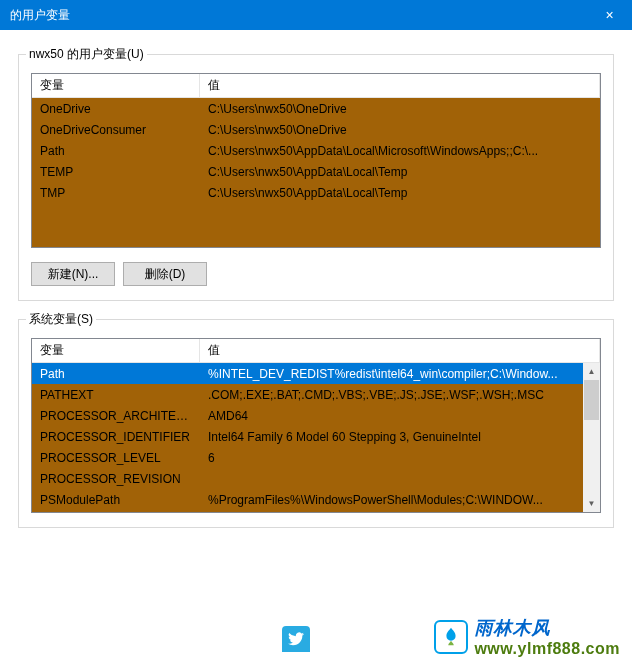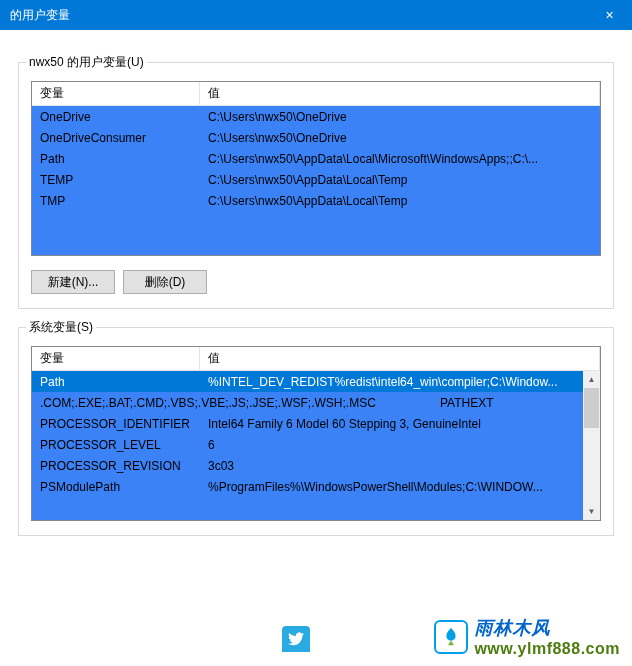--- a/index.html
+++ b/index.html
@@ -1,23 +1,23 @@
 <!DOCTYPE html>
 <html><head>
 <meta charset="utf-8">
 <style>
 * { box-sizing: border-box; margin: 0; padding: 0; }
 body { font-family: "Microsoft YaHei", "Segoe UI", sans-serif; font-size: 12px; background: #fff; width: 632px; height: 666px; position: relative; overflow: hidden; }
 .titlebar { background: #0078d7; color: #fff; height: 30px; display: flex; align-items: center; justify-content: space-between; padding: 0 0 0 10px; }
 .titlebar .title { font-size: 12px; }
 .titlebar .close { width: 45px; height: 30px; display: flex; align-items: center; justify-content: center; font-size: 14px; }
-.content { padding: 14px 18px; }
+.content { padding: 6px 18px; }
 .groupbox { border: 1px solid #d9d9d9; position: relative; margin-top: 18px; padding: 18px 12px 14px 12px; }
 .groupbox-label { position: absolute; top: -9px; left: 7px; background: #fff; padding: 0 3px; font-size: 12px; }
-.table-container { border: 1px solid #828790; height: 175px; overflow: hidden; position: relative; background: #3b82f6; }
+.table-container { border: 1px solid #828790; height: 175px; overflow: hidden; position: relative; background: #a16207; }
 .table-container.tall { height: 175px; }
 .table-header { display: flex; background: #fff; border-bottom: 1px solid #e5e5e5; height: 24px; }
 .table-header .th { padding: 3px 8px; font-size: 12px; border-right: 1px solid #e5e5e5; display: flex; align-items: center; }
 .col-var { width: 168px; flex-shrink: 0; }
 .col-val { flex: 1; }
 .table-body { overflow: hidden; }
 .table-row { display: flex; height: 21px; align-items: center; }
 .table-row.selected { background: #0078d7; color: #fff; }
 .table-row .td { padding: 2px 8px; font-size: 12px; white-space: nowrap; overflow: hidden; text-overflow: ellipsis; }
 .scrollbar-v { position: absolute; right: 0; top: 24px; bottom: 0; width: 17px; background: #f0f0f0; }
@@ -92,34 +92,37 @@
       <div class="table-header">
         <div class="th col-var">变量</div>
         <div class="th col-val">值</div>
       </div>
       <div class="table-body">
         <div class="table-row selected">
             <div class="td col-var">Path</div>
             <div class="td col-val">%INTEL_DEV_REDIST%redist\intel64_win\compiler;C:\Window...</div>
           </div>
         <div class="table-row">
+            <div class="td col-var">PATHEXT</div>
             <div class="td col-val">.COM;.EXE;.BAT;.CMD;.VBS;.VBE;.JS;.JSE;.WSF;.WSH;.MSC</div>
-            <div class="td col-var">PATHEXT</div>
+          </div>
+        <div class="table-row">
+            <div class="td col-var">PROCESSOR_ARCHITECT...</div>
+            <div class="td col-val">AMD64</div>
           </div>
         <div class="table-row">
             <div class="td col-var">PROCESSOR_IDENTIFIER</div>
             <div class="td col-val">Intel64 Family 6 Model 60 Stepping 3, GenuineIntel</div>
           </div>
         <div class="table-row">
             <div class="td col-var">PROCESSOR_LEVEL</div>
             <div class="td col-val">6</div>
           </div>
         <div class="table-row">
             <div class="td col-var">PROCESSOR_REVISION</div>
-            <div class="td col-val">3c03</div>
           </div>
         <div class="table-row">
             <div class="td col-var">PSModulePath</div>
             <div class="td col-val">%ProgramFiles%\WindowsPowerShell\Modules;C:\WINDOW...</div>
           </div>
       </div>
       <div class="scrollbar-v">
         <div class="arrow-up">▲</div>
         <div class="thumb"></div>
         <div class="arrow-down">▼</div>

